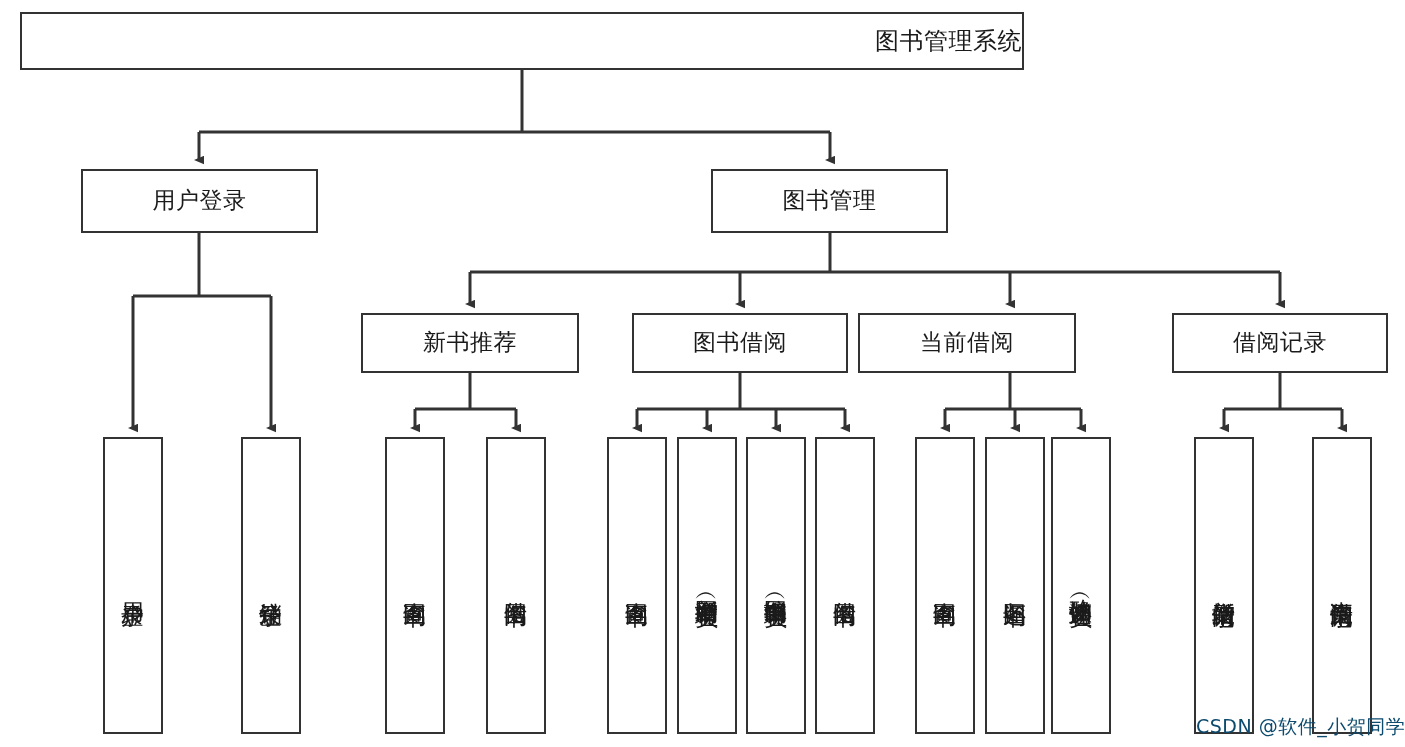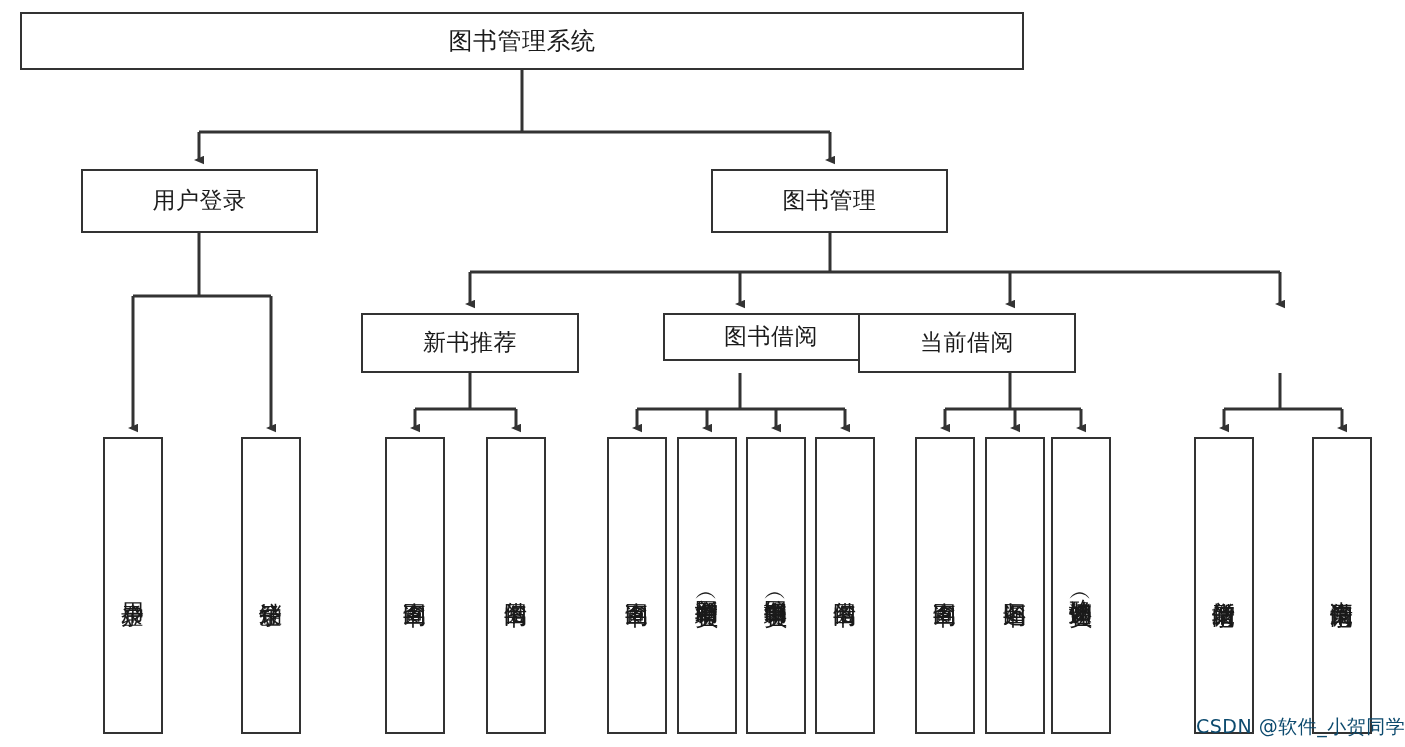--- a/index.html
+++ b/index.html
@@ -116,39 +116,42 @@
       <path d="M1015,409 L1015,428" marker-end="url(#arrowhead)"></path>
       <path d="M1081,409 L1081,428" marker-end="url(#arrowhead)"></path>
 
       <path d="M1280,373 L1280,409"></path>
       <path d="M1224,409 L1342,409"></path>
       <path d="M1224,409 L1224,428" marker-end="url(#arrowhead)"></path>
       <path d="M1342,409 L1342,428" marker-end="url(#arrowhead)"></path>
     </g>
   </svg>
 
-  <div class="node node-h node-root" style="left:20px; top:12px; width:1004px; height:58px;">
+  <div class="node node-h node-root" style="left:20px; top:12px; width:1004px; height:58px;justify-content:flex-end;">
     <span class="node-label">图书管理系统</span>
   </div>
 
   <div class="node node-h" style="left:81px; top:169px; width:237px; height:64px;">
     <span class="node-label">用户登录</span>
   </div>
   <div class="node node-h" style="left:361px; top:313px; width:218px; height:60px;">
     <span class="node-label">新书推荐</span>
   </div>
 
   <div class="node node-h" style="left:711px; top:169px; width:237px; height:64px;">
     <span class="node-label">图书管理</span>
   </div>
-  <div class="node node-h" style="left:632px; top:313px; width:216px; height:48px;margin-left:31px;">
+  <div class="node node-h" style="left:632px; top:313px; width:216px; height:60px;">
     <span class="node-label">图书借阅</span>
   </div>
   <div class="node node-h" style="left:858px; top:313px; width:218px; height:60px;">
     <span class="node-label">当前借阅</span>
+  </div>
+  <div class="node node-h" style="left:1172px; top:313px; width:216px; height:60px;">
+    <span class="node-label">借阅记录</span>
   </div>
 
   <div class="node node-v" style="left:103px; top:437px; width:60px; height:297px;">
     <span class="node-label">用户登录</span>
   </div>
   <div class="node node-v" style="left:241px; top:437px; width:60px; height:297px;">
     <span class="node-label">注销登录</span>
   </div>
 
   <div class="node node-v" style="left:385px; top:437px; width:60px; height:297px;">

